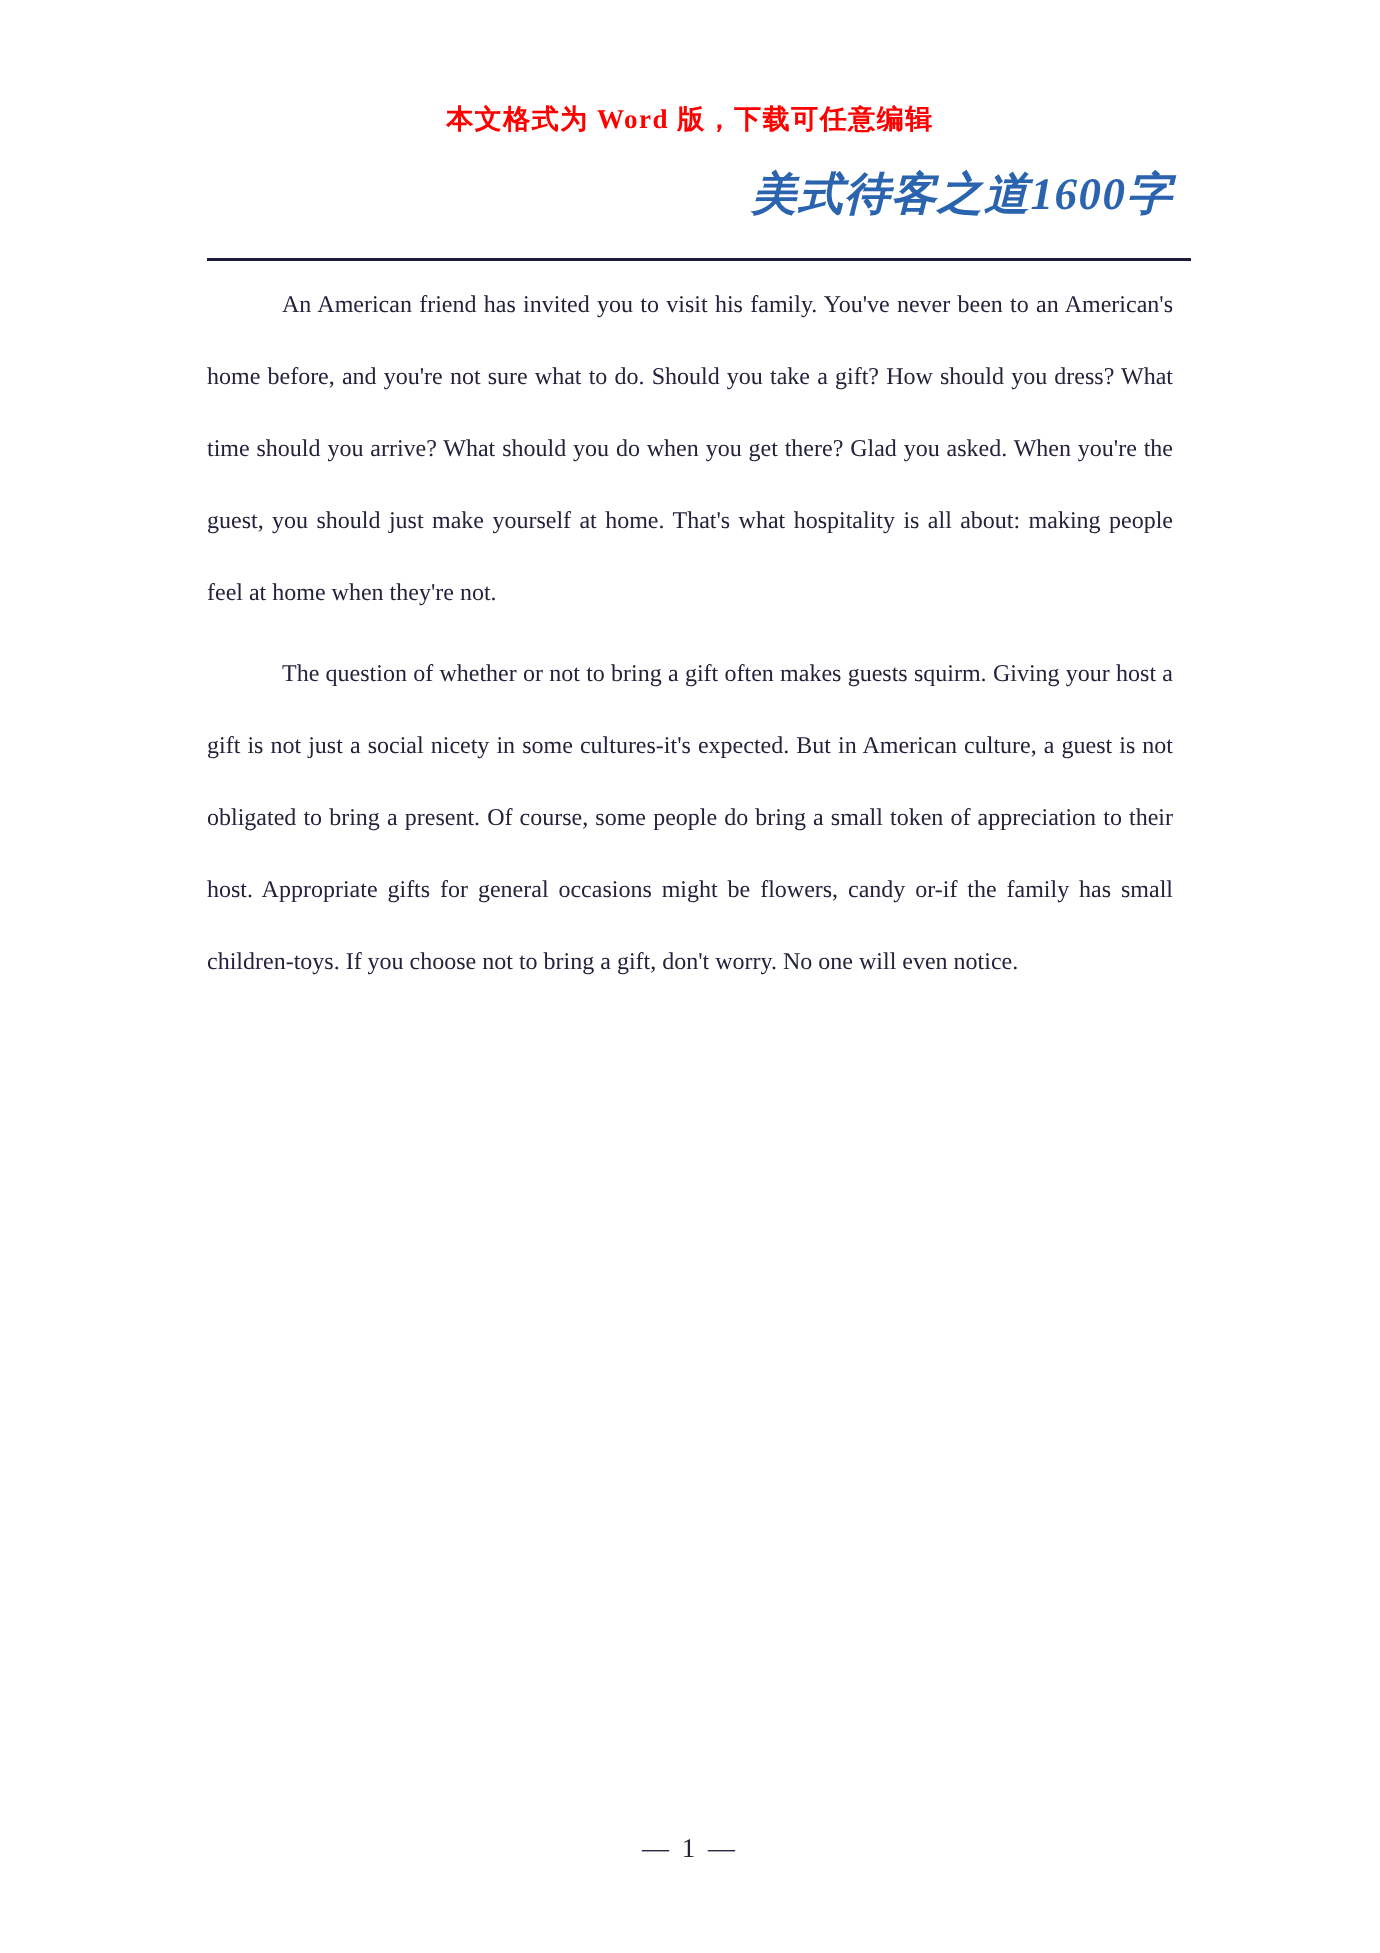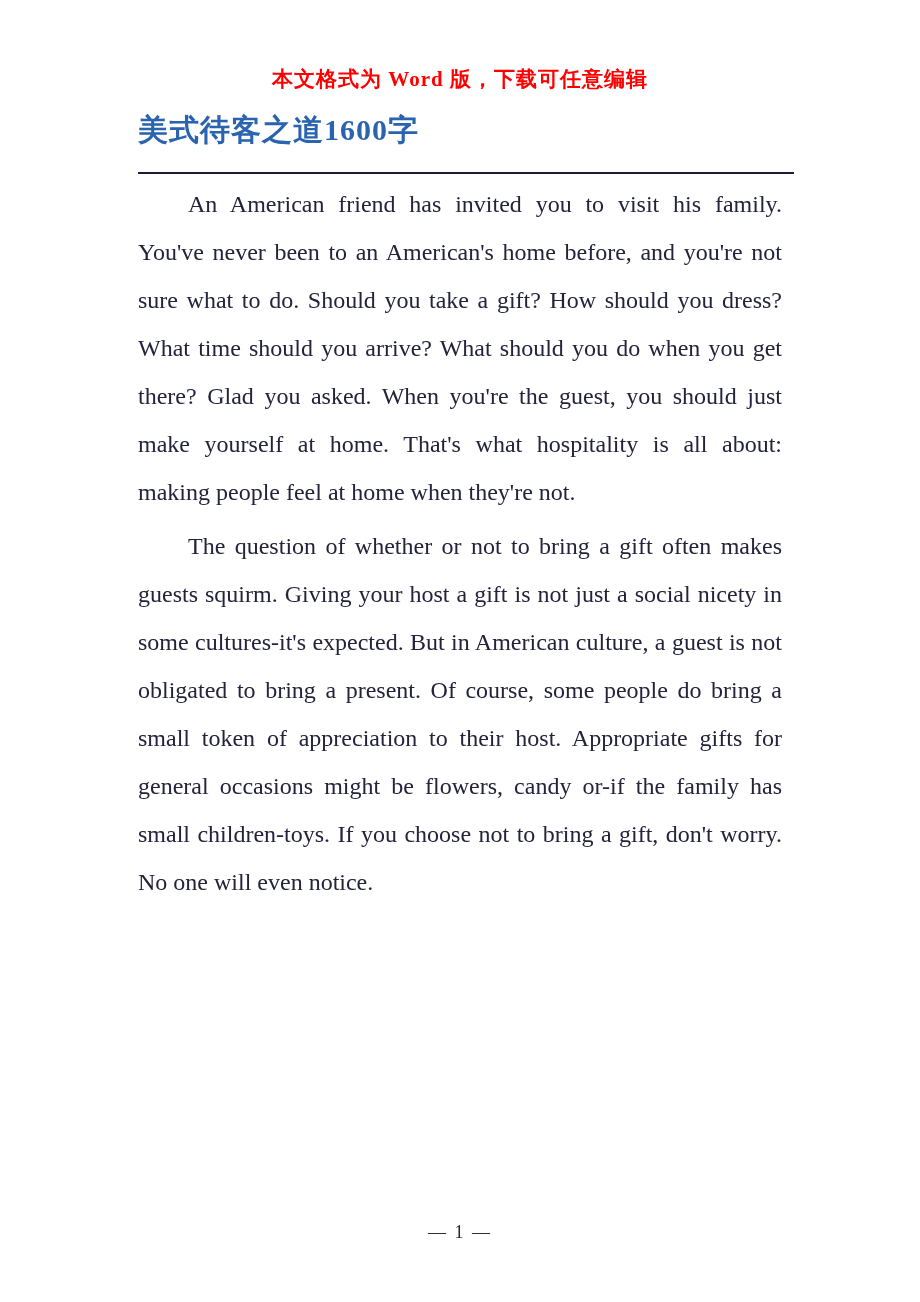--- a/index.html
+++ b/index.html
@@ -17,42 +17,43 @@
     font-family: "Liberation Serif", "DejaVu Serif", serif;
     color: #23233b;
   }
   .content {
     padding: 64px 138px 0 138px;
   }
   .notice {
     text-align: center;
     color: #ff0000;
     font-weight: bold;
-    font-size: 21px;
+    font-size: 18px;
     line-height: 30px;
     letter-spacing: 1px;
   }
   .doc-title {
-    text-align: left;
+    text-align: right;
     color: #2a63ae;
     font-weight: bold;
     font-size: 30px;
     line-height: 44px;
     margin-top: 14px;
     letter-spacing: 1px;
+    font-style: italic;
   }
   .title-divider {
     height: 2px;
     background: #1c1c38;
     width: 656px;
     margin: 12px auto 0 auto;
   }
   .body-text p {
     margin: 0;
-    font-size: 24px;
+    font-size: 16px;
     line-height: 48px;
     text-align: justify;
     color: #23233b;
   }
   .body-text p.en {
     text-indent: 50px;
   }
   .body-text p.zh {
     text-indent: 2em;
     letter-spacing: 1.5px;

